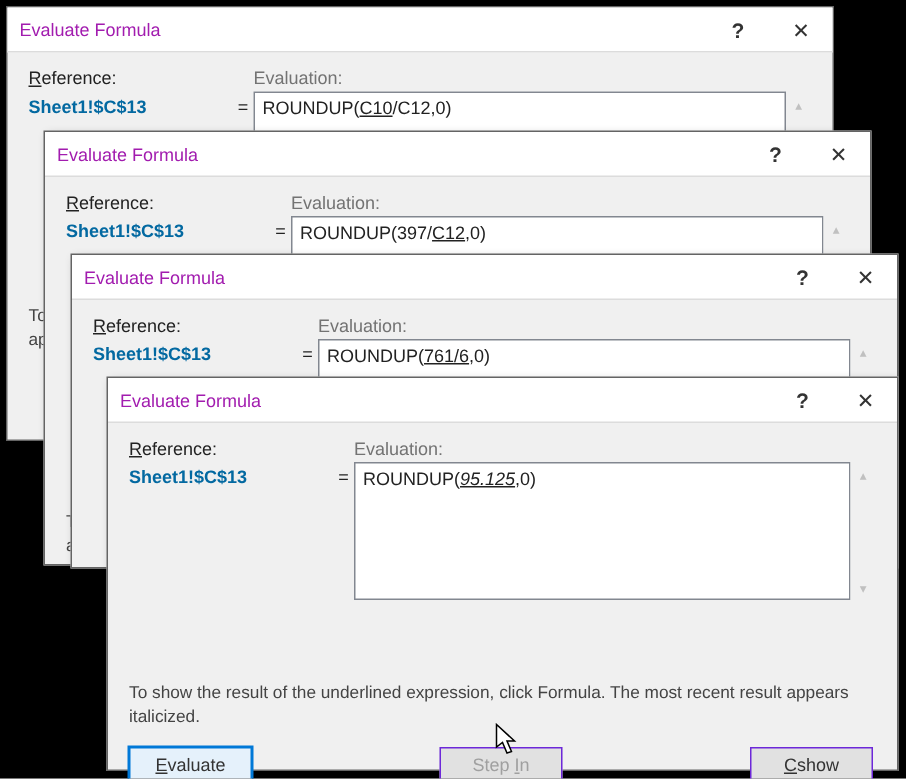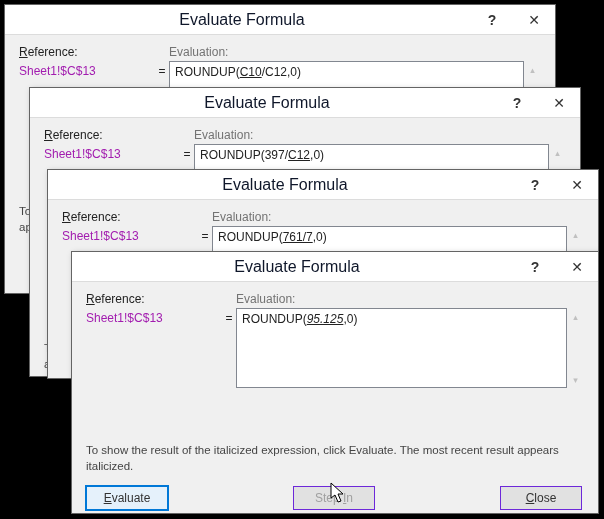--- a/index.html
+++ b/index.html
@@ -23,23 +23,22 @@
   .titlebar {
     display: flex;
     align-items: center;
     height: 30px;
     border-bottom: 1px solid #dcdcdc;
     background: #fff;
   }
   .title {
     flex: 1;
     padding-left: 8px;
-    font-size: 16px;
-    color: #0f172a;
-    text-align: center;
+    font-size: 12px;
+    color: #a21caf;
   }
   .winbtn {
     width: 42px;
     height: 30px;
     display: flex;
     align-items: center;
     justify-content: center;
     font-size: 14px;
     color: #333;
     font-family: Arial, sans-serif;
@@ -61,22 +60,22 @@
     color: #737373;
   }
   .under-r { text-decoration: underline; }
   .under-n { text-decoration: underline; }
   .inputs-row {
     display: flex;
     align-items: flex-start;
   }
   .ref-val {
     width: 136px;
-    font-weight: normal;
-    color: #a21caf;
+    font-weight: bold;
+    color: #0369a1;
     padding-top: 3px;
   }
   .eq {
     width: 14px;
     text-align: center;
     padding-top: 3px;
     color: #222;
   }
   .eval-box-wrap {
     flex: 1;
@@ -85,21 +84,21 @@
   .eval-box {
     flex: 1;
     background: #fff;
     border: 1px solid #828790;
     padding: 3px 5px;
     font-size: 12px;
     color: #222;
     line-height: 1.3;
   }
   .eval-box.small { height: 40px; }
-  .eval-box.big { height: 80px; }
+  .eval-box.big { height: 92px; }
   .scroll-stub {
     width: 17px;
     background: #f0f0f0;
     display: flex;
     flex-direction: column;
     justify-content: space-between;
   }
   .scroll-arrow {
     height: 17px;
     display: flex;
@@ -221,21 +220,21 @@
   </div>
   <div class="body">
     <div class="labels-row">
       <div class="ref-label"><span class="under-r">R</span><span>eference:</span></div>
       <div class="eval-label"><span>E</span><span>valuation:</span></div>
     </div>
     <div class="inputs-row">
       <div class="ref-val">Sheet1!$C$13</div>
       <div class="eq">=</div>
       <div class="eval-box-wrap">
-        <div class="eval-box small"><span>ROUNDUP(</span><span class="u">761/7</span><span>,0)</span></div>
+        <div class="eval-box small"><span>ROUNDUP(</span><span class="u">761/6</span><span>,0)</span></div>
         <div class="scroll-stub">
           <div class="scroll-arrow">▴</div>
         </div>
       </div>
     </div>
   </div>
 </div>
 
 <div class="dialog" style="left:71px; top:251px; width:528px; height:263px;">
   <div class="titlebar">
@@ -252,24 +251,24 @@
       <div class="ref-val">Sheet1!$C$13</div>
       <div class="eq">=</div>
       <div class="eval-box-wrap">
         <div class="eval-box big"><span>ROUNDUP(</span><em class="u">95.125</em><span>,0)</span></div>
         <div class="scroll-stub">
           <div class="scroll-arrow">▴</div>
           <div class="scroll-arrow">▾</div>
         </div>
       </div>
     </div>
-    <div class="hint">To show the result of the italicized expression, click Evaluate.  The most recent result appears italicized.</div>
+    <div class="hint">To show the result of the underlined expression, click Formula.  The most recent result appears italicized.</div>
     <div class="btnrow">
       <button class="btn focus"><span class="under-n">E</span><span>valuate</span></button>
       <button class="btn" disabled="">Step <span class="under-n">I</span>n</button>
-      <button class="btn"><span class="under-n">C</span><span>lose</span></button>
+      <button class="btn"><span class="under-n">C</span><span>show</span></button>
     </div>
   </div>
 </div>
 
 <svg class="cursor" style="left:330px; top:482px;" width="18" height="22" viewBox="0 0 18 22">
   <path d="M1 1 L1 16 L5 13 L8 20 L11 19 L8 12 L13 12 Z" fill="#fff" stroke="#000" stroke-width="1"></path>
 </svg>
 
 </body></html>

